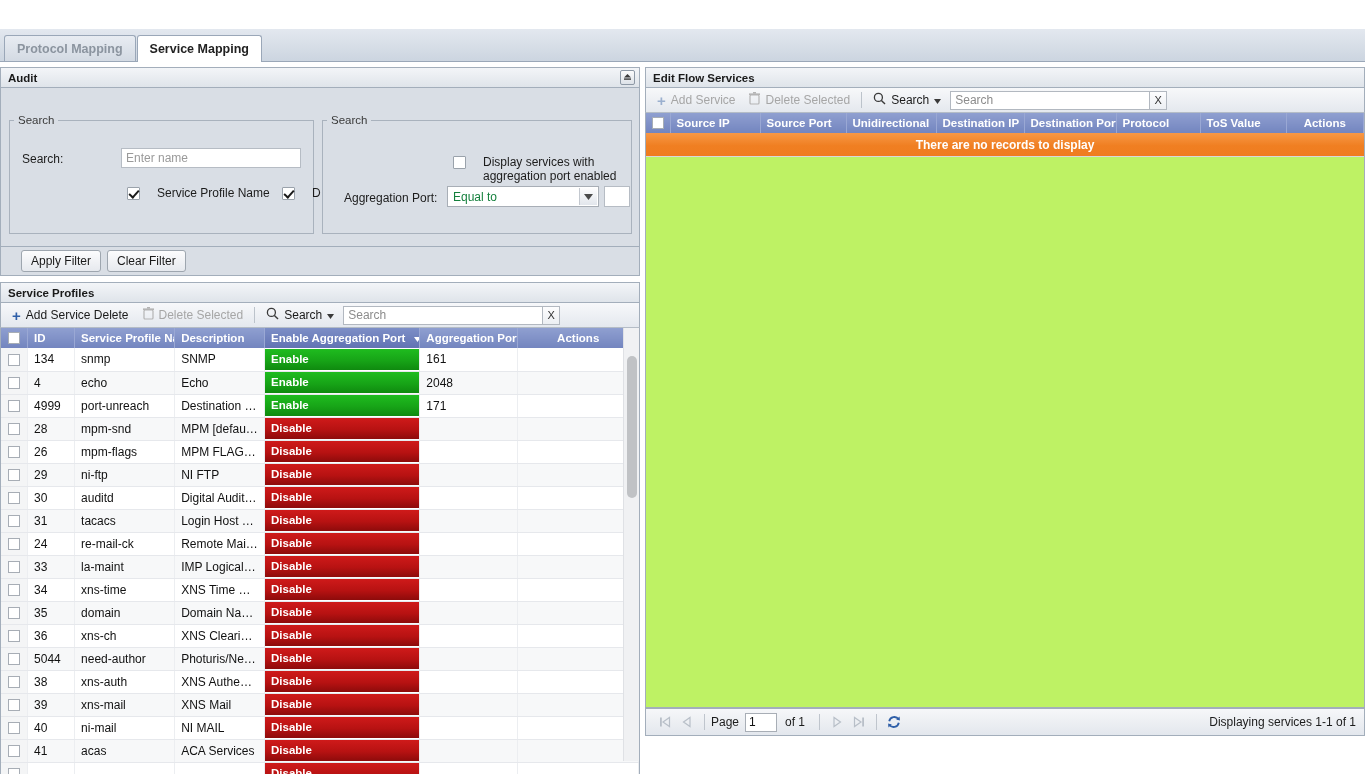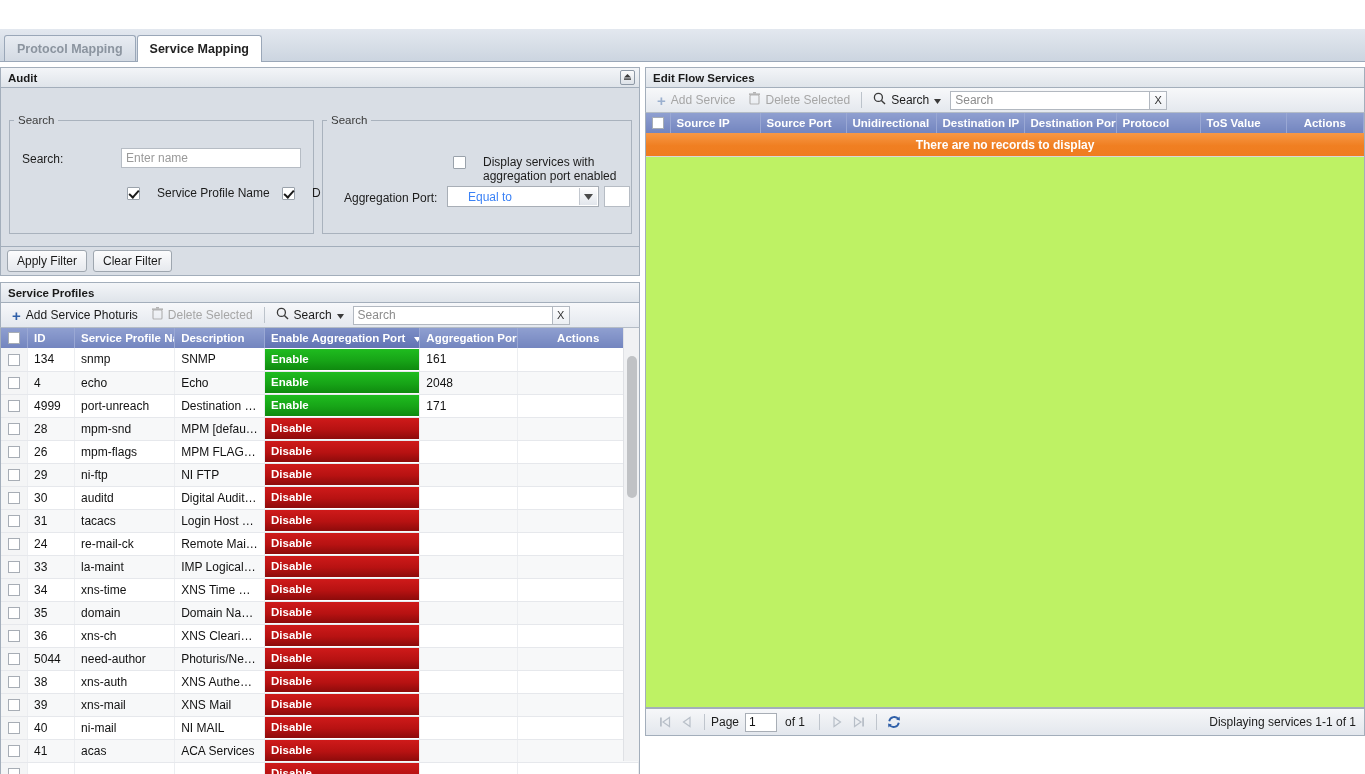--- a/index.html
+++ b/index.html
@@ -108,42 +108,42 @@
   }
   .cb.checked::after {
     content: ""; position: absolute; left: 3px; top: 0px;
     width: 4px; height: 8px; border: solid #1a1a1a;
     border-width: 0 2px 2px 0; transform: rotate(42deg);
   }
 
   .selectbox {
     position: relative; height: 21px;
     border: 1px solid #a8aeb6; background: #ffffff;
-    display: flex; align-items: center; padding-left: 20px;
-    font-size: 12px; color: #3b82f6;
+    display: flex; align-items: center; padding-left: 5px;
+    font-size: 12px; color: #15803d;
   }
   .selectbox .arrowbtn {
     position: absolute; right: 1px; top: 1px; bottom: 1px; width: 18px;
     background: linear-gradient(to bottom,#fdfdfe,#e2e6ec);
     border-left: 1px solid #c3c8cf;
     display: flex; align-items: center; justify-content: center;
   }
 
   .btn {
     border: 1px solid #9ea6af; border-radius: 3px;
     background: linear-gradient(to bottom, #fcfcfd 0%, #e6e9ee 100%);
     height: 22px; padding: 0 9px;
     font-size: 12px; color: #1a1a1a; cursor: pointer;
     font-family: "Liberation Sans", sans-serif;
   }
 
   .filter-actions {
     border: 1px solid #a3aebb; border-top: none;
     background: #d9dee5; height: 29px;
-    display: flex; align-items: center; gap: 6px; padding-left: 6px;
+    display: flex; align-items: center; gap: 6px; padding-left: 20px;
   }
 
   
   .grid-toolbar {
     height: 25px;
     background: linear-gradient(to bottom,#f7f8fa,#e4e8ee);
     border-left: 1px solid #a3aebb; border-right: 1px solid #a3aebb;
     border-bottom: 1px solid #b4bcc6;
     display: flex; align-items: center; gap: 0; padding-left: 4px;
   }
@@ -321,21 +321,21 @@
       <button class="btn">Clear Filter</button>
     </div>
 
     <div class="panel-head" style="margin-top:6px;">
       <span>Service Profiles</span>
     </div>
 
     <div class="grid-toolbar">
       <div class="tb-item">
         <span class="icon-plus">+</span>
-        <span>Add Service Photuris</span>
+        <span>Add Service Delete</span>
       </div>
       <div class="tb-item disabled">
         <span>
           <svg width="11" height="13" viewBox="0 0 11 13">
               <rect x="1" y="3" width="9" height="9" rx="1" fill="none" stroke="#b4b4b4" stroke-width="1.2"></rect>
               <rect x="0" y="1.4" width="11" height="1.6" fill="#b4b4b4"></rect>
               <rect x="4" y="0" width="3" height="1.6" fill="#b4b4b4"></rect>
             </svg>
         </span>
         <span>Delete Selected</span>

